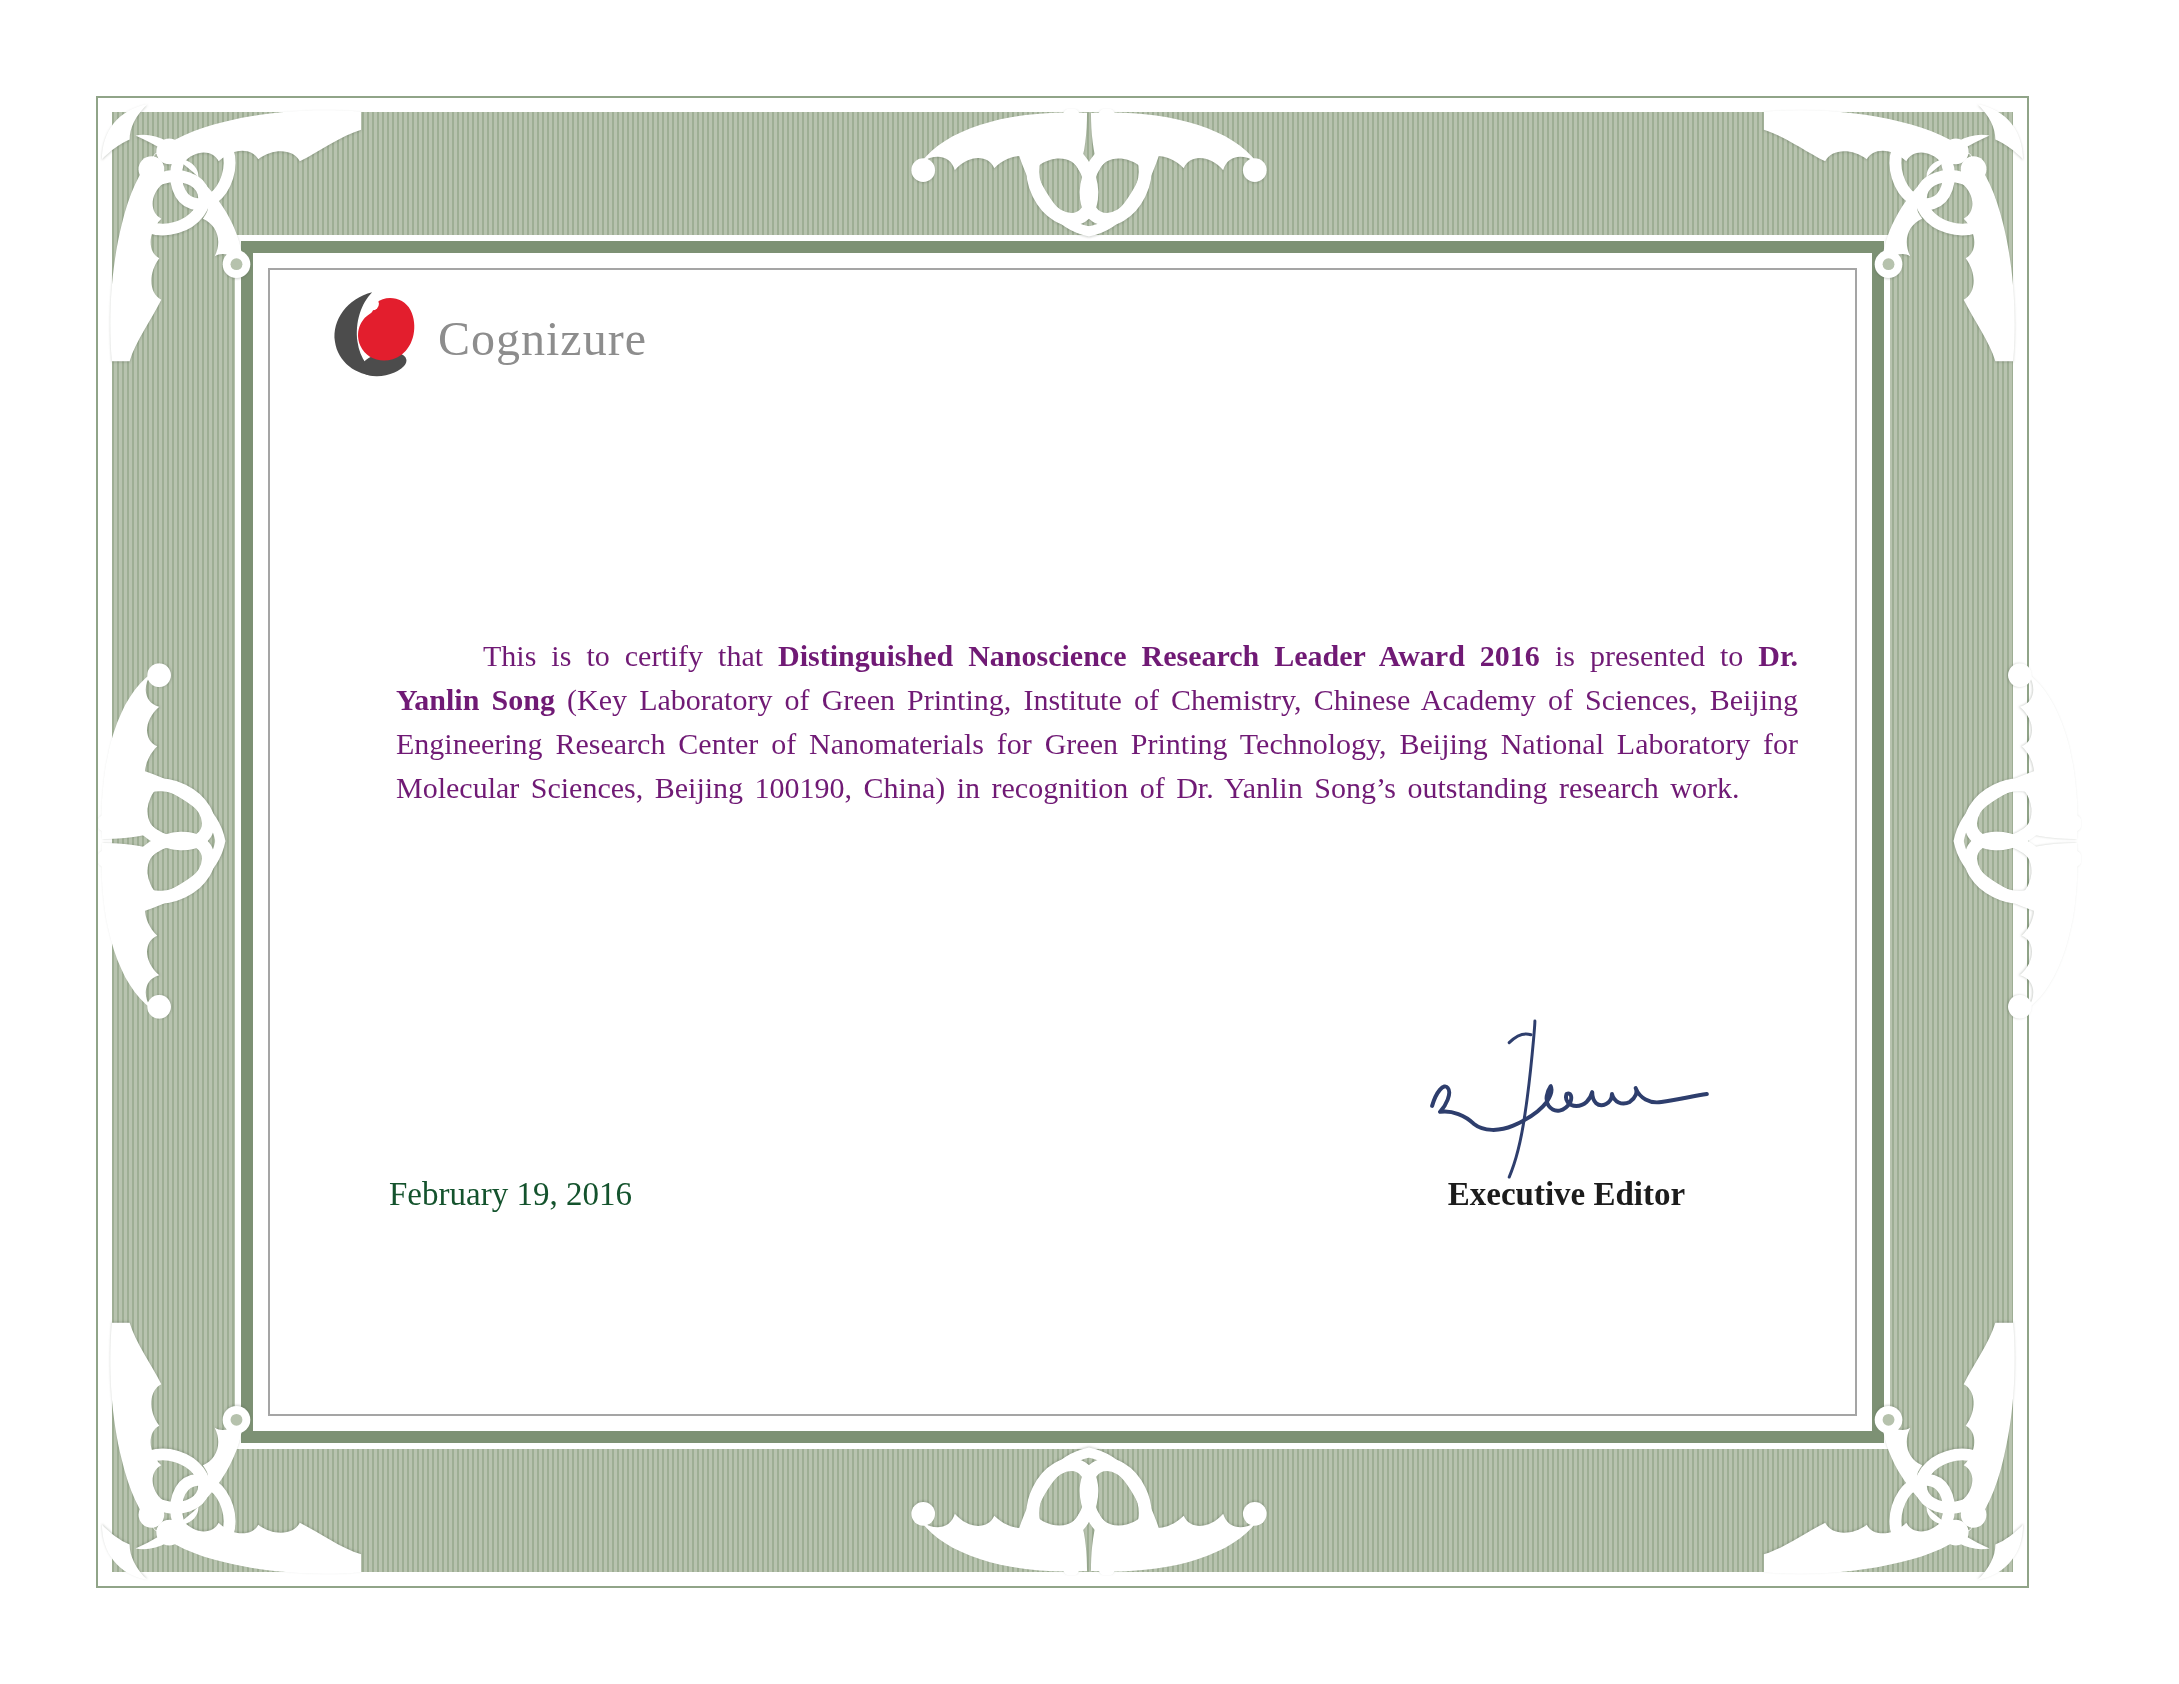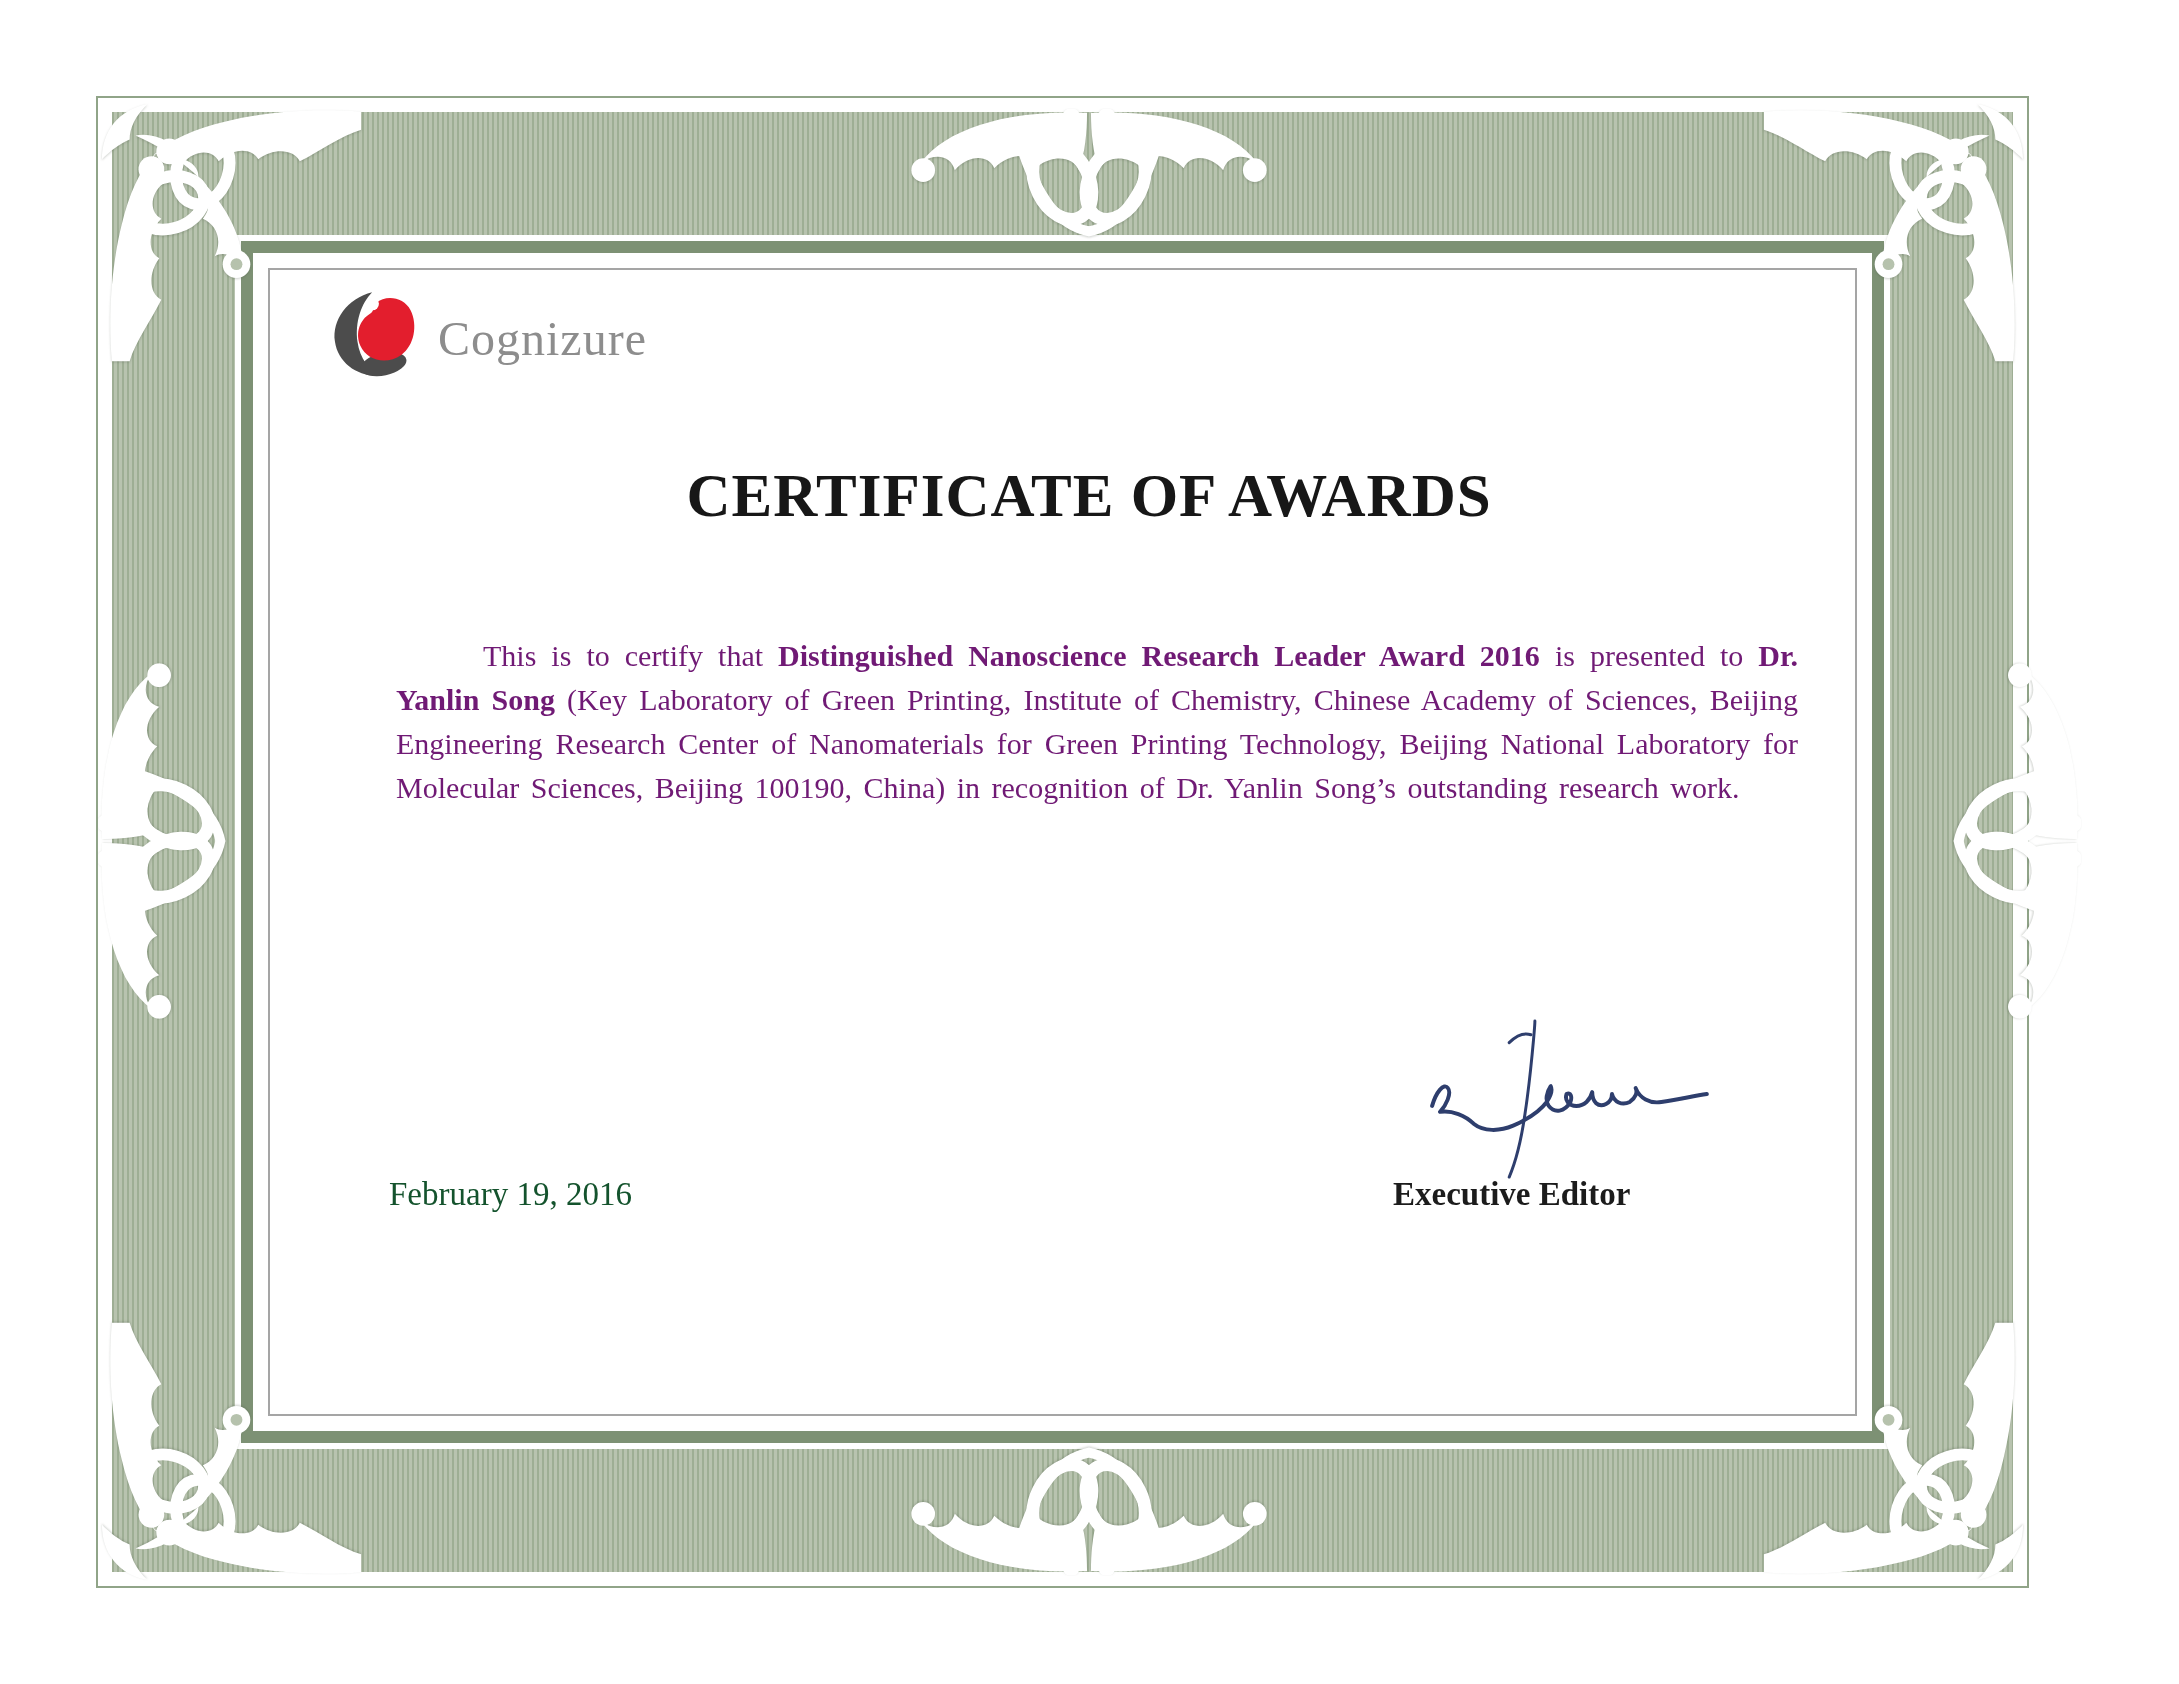--- a/index.html
+++ b/index.html
@@ -31,21 +31,21 @@
   .brand-name{position:absolute;left:438px;top:311px;font-size:48px;color:#8d8d8d;
     letter-spacing:1px;font-weight:400;}
   .cert-title{position:absolute;left:270px;top:461px;width:1638px;text-align:center;
     font-size:61px;font-weight:700;color:#171717;letter-spacing:1px;}
   .cert-body{position:absolute;left:396px;top:634px;width:1402px;
     font-size:30px;line-height:44px;color:#701a75;text-align:justify;
     text-indent:87px;word-spacing:4px;margin:0;}
   .cert-body b{font-weight:700;}
   .cert-date{position:absolute;left:389px;top:1176px;font-size:33px;font-weight:400;color:#14532d;}
   .signature{position:absolute;left:1414px;top:1015px;width:307px;height:168px;}
-  .signatory{position:absolute;left:1393px;top:1176px;width:347px;text-align:left;
+  .signatory{position:absolute;left:1393px;top:1176px;width:347px;text-align:center;
     font-size:33px;font-weight:700;color:#1c1c1c;}
   .website{position:absolute;left:270px;top:1279px;width:1638px;text-align:center;
     font-size:33px;font-weight:700;color:#1c1c1c;}
 </style>
 </head>
 <body>
 
 <div class="page">
 
   <svg width="0" height="0" style="position:absolute" aria-hidden="true">
@@ -120,21 +120,20 @@
     </svg>
 
   <svg class="logo-icon" viewBox="0 0 100 96">
     <path d="M57,3 C30,6 10,26 10,50 C10,74 30,92 54,93 C42,86 34,72 34,54 C34,32 44,13 57,3 Z" fill="#4c4c4c" transform="rotate(-8 50 48)"></path>
     <ellipse cx="63" cy="80" rx="25" ry="12" fill="#4c4c4c" transform="rotate(-12 63 80)"></ellipse>
     <path d="M55,14 C66,5 85,8 92,22 C100,38 96,60 82,70 C66,81 45,76 38,60 C32,46 38,32 48,26 C54,22 52,18 48,17 C50,14 52,15 55,14 Z" fill="#e31e2d"></path>
     <circle cx="51" cy="15" r="7" fill="#ffffff"></circle>
   </svg>
   <div class="brand-name">Cognizure</div>
 
-  <div class="cert-title">CERTIFICATE OF AWARDS</div>
 
   <p class="cert-body"><span>This is to certify that </span><b>Distinguished Nanoscience Research Leader Award 2016</b><span> is presented to </span><b>Dr. Yanlin Song</b><span> (Key Laboratory of Green Printing, Institute of Chemistry, Chinese Academy of Sciences, Beijing Engineering Research Center of Nanomaterials for Green Printing Technology, Beijing National Laboratory for Molecular Sciences, Beijing 100190, China) in recognition of Dr. Yanlin Song’s outstanding research work.</span></p>
 
   <div class="cert-date">February 19, 2016</div>
 
   <svg class="signature" viewBox="0 0 310 170" fill="none" stroke="#2e3e6d" stroke-linecap="round" stroke-linejoin="round">
     <path stroke-width="3" d="M 122,6 C 122,10 118,60 112,100 C 108,128 102,150 96,164"></path>
     <path stroke-width="3" d="M 96,28 C 104,20 112,18 118,20"></path>
     <path stroke-width="4" d="M 18,92 C 22,78 30,68 34,74 C 38,79 32,92 26,98 C 38,96 52,102 60,110 C 70,118 86,118 100,112 C 118,104 128,96 134,88 C 138,82 140,76 138,72 C 134,78 132,86 136,92 C 142,100 152,98 158,88 C 160,82 158,78 154,80 C 152,86 156,92 164,92 C 172,92 178,86 180,78 C 180,88 186,94 194,90 C 198,88 200,84 200,80 C 202,88 210,92 218,88 C 224,84 226,78 224,74 C 228,84 238,90 250,88 C 266,86 282,82 296,80"></path>
   </svg>

